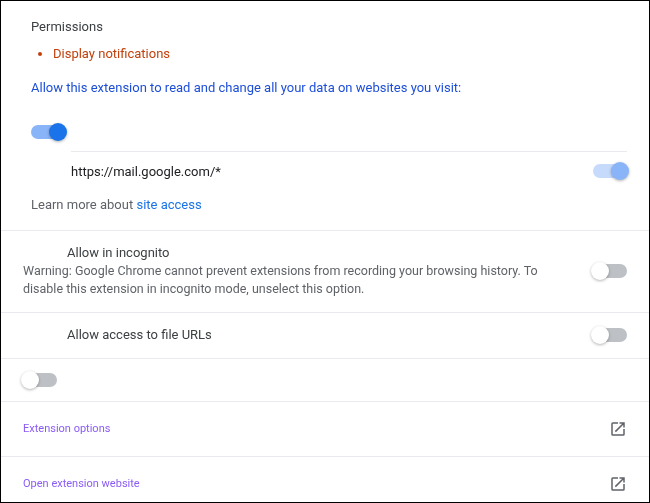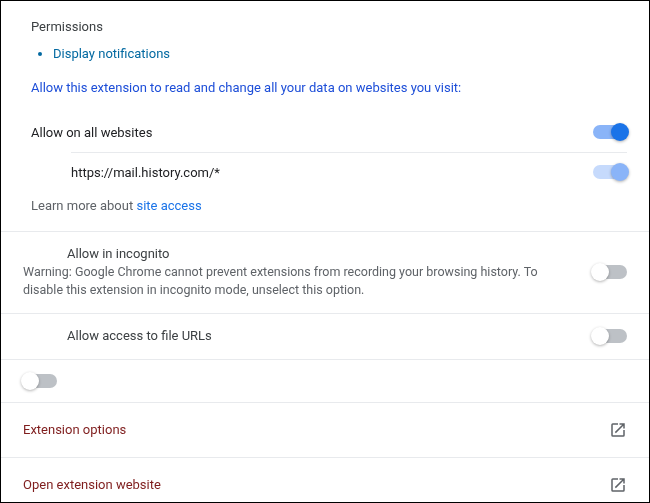--- a/index.html
+++ b/index.html
@@ -8,21 +8,21 @@
       font-size: 13px;
       color: #202124;
       background: #fff;
       width: 650px;
       height: 503px;
       border: 1px solid #000;
       overflow: hidden;
     }
     .container { padding: 18px 22px 0 30px; }
     .section-title { font-size: 13px; color: #3c4043; margin-bottom: 10px; }
-    .bullet-list { margin: 0 0 16px 0; padding-left: 22px; color: #0369a1; }
+    .bullet-list { margin: 0 0 16px 0; padding-left: 22px; color: #c2410c; }
     .bullet-list li { font-size: 13px; line-height: 1.5; }
     .description { font-size: 13px; color: #1d4ed8; margin-bottom: 18px; }
     .row {
       display: flex;
       align-items: center;
       justify-content: space-between;
       padding: 12px 0;
     }
     .row-label { font-size: 13px; color: #202124; }
     .subrow-group {
@@ -48,21 +48,21 @@
     .divider-row .title { font-size: 13px; color: #3c4043; margin-bottom: 2px; margin-left: 44px; }
     .divider-row .desc { font-size: 12.5px; color: #5f6368; line-height: 1.45; }
     .link-row {
       border-top: 1px solid #e8eaed;
       padding: 18px 22px;
       display: flex;
       align-items: center;
       justify-content: space-between;
       cursor: pointer;
     }
-    .link-row .label { font-size: 13px; color: #7f1d1d; }
+    .link-row .label { font-size: 11px; color: #8b5cf6; }
 
     
     .toggle {
       position: relative;
       width: 34px;
       height: 14px;
       border-radius: 7px;
       cursor: pointer;
       flex-shrink: 0;
     }
@@ -93,29 +93,28 @@
 
 <div class="container">
   <div class="section-title">Permissions</div>
   <ul class="bullet-list">
     <li>Display notifications</li>
   </ul>
 
   <div class="description">Allow this extension to read and change all your data on websites you visit:</div>
 
   <div class="row">
-    <span class="row-label">Allow on all websites</span>
     <div class="toggle on">
         <div class="knob"></div>
       </div>
   </div>
 
   <div class="subrow-group">
     <div class="subrow">
-      <span class="row-label">https://mail.history.com/*</span>
+      <span class="row-label">https://mail.google.com/*</span>
       <div class="toggle on-light">
           <div class="knob"></div>
         </div>
     </div>
   </div>
 
   <div class="learn-more">
     <span>Learn more about </span><span class="link">site access</span>
   </div>
 </div>

